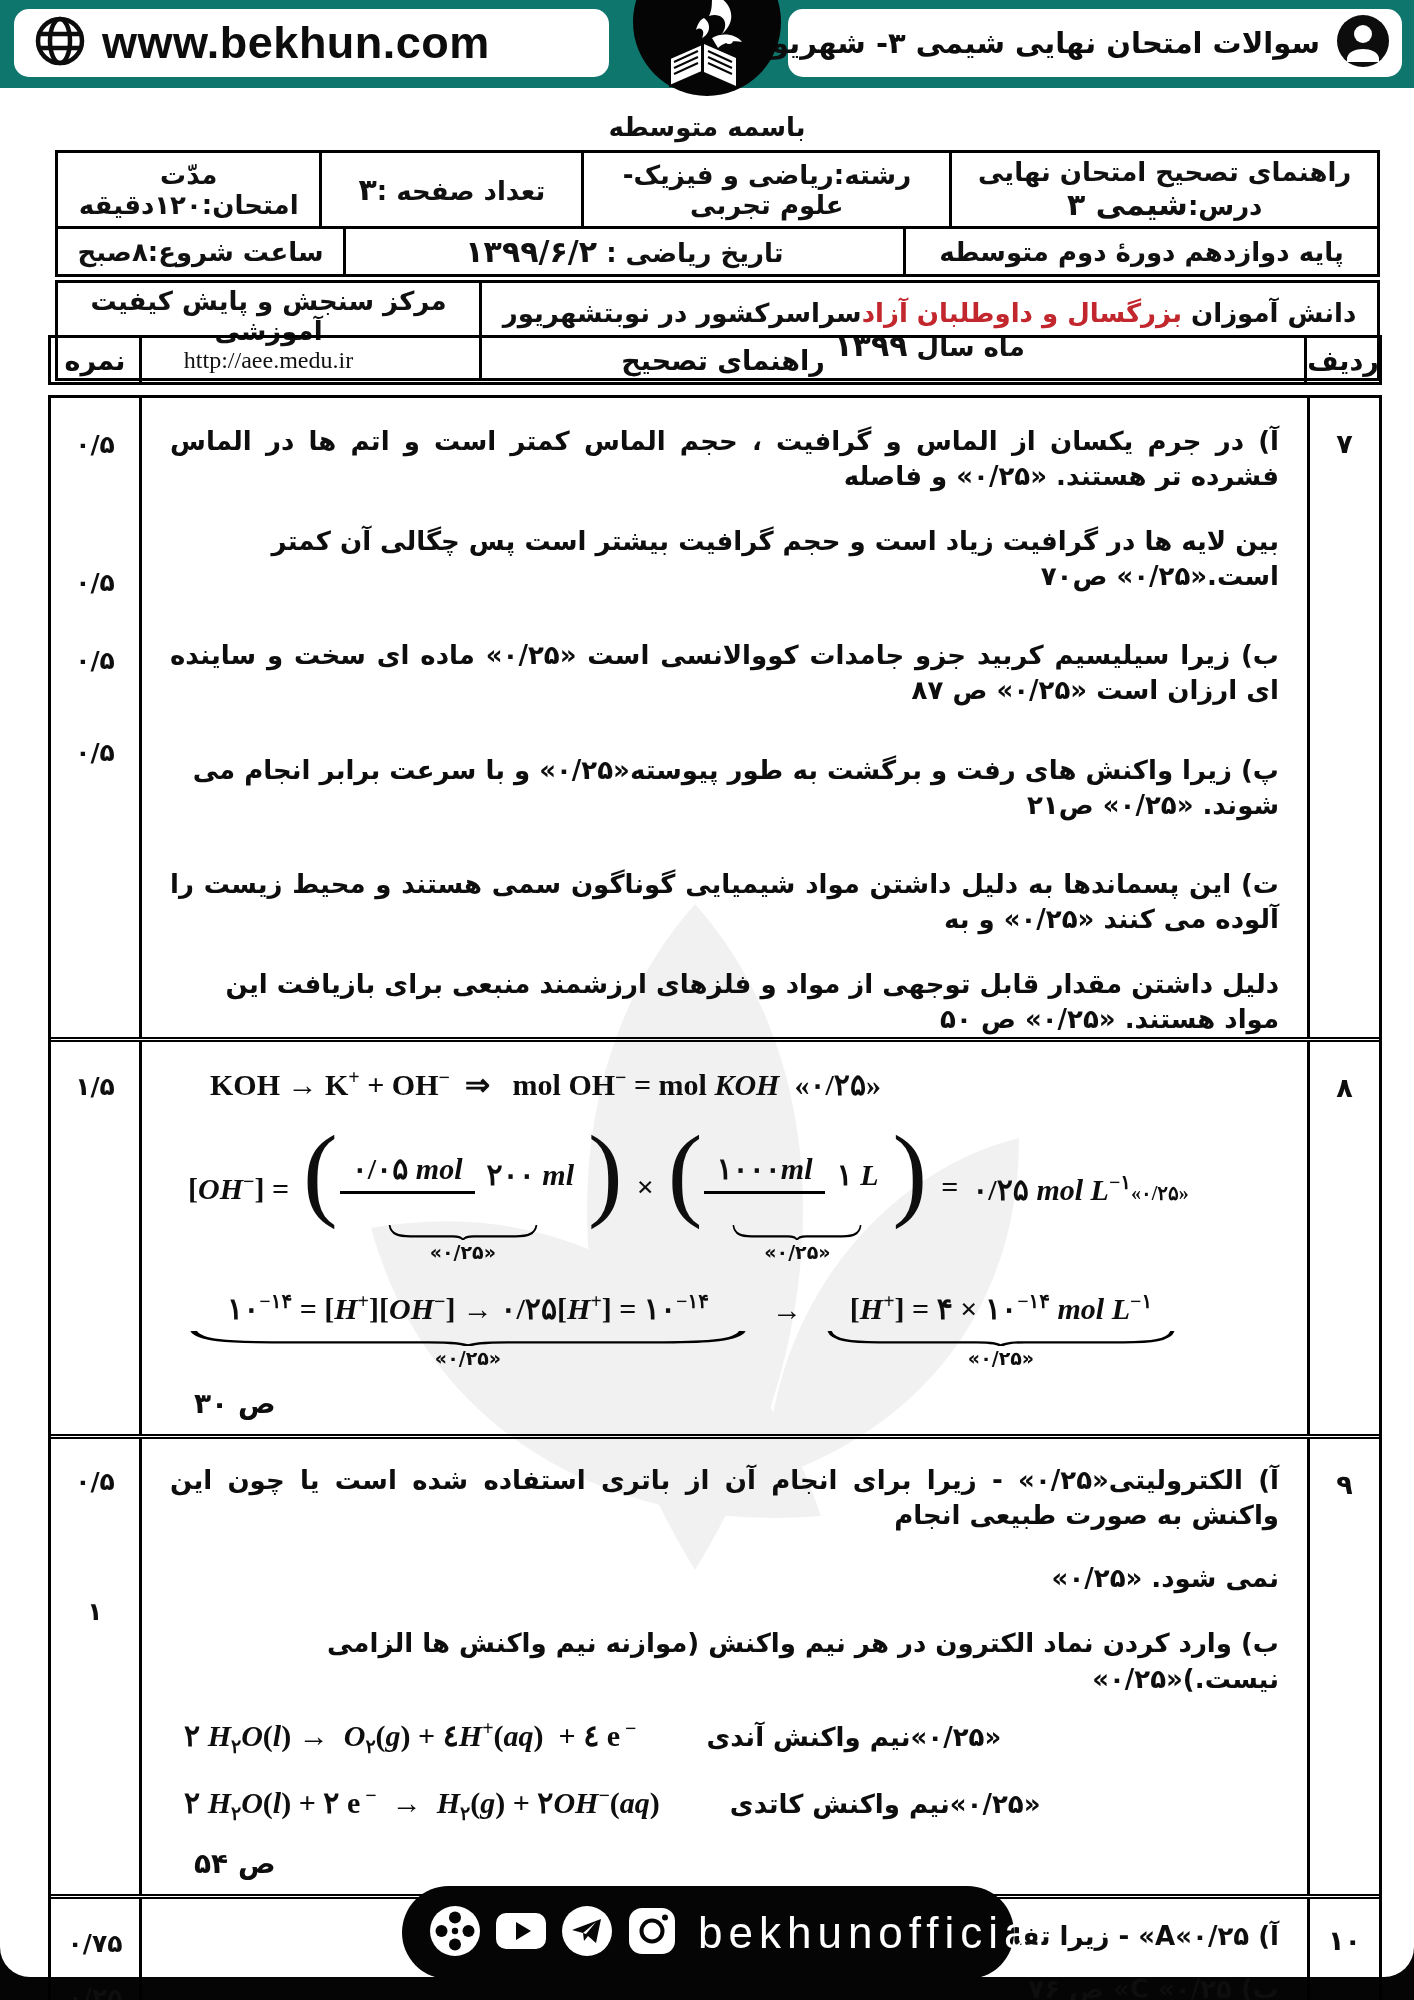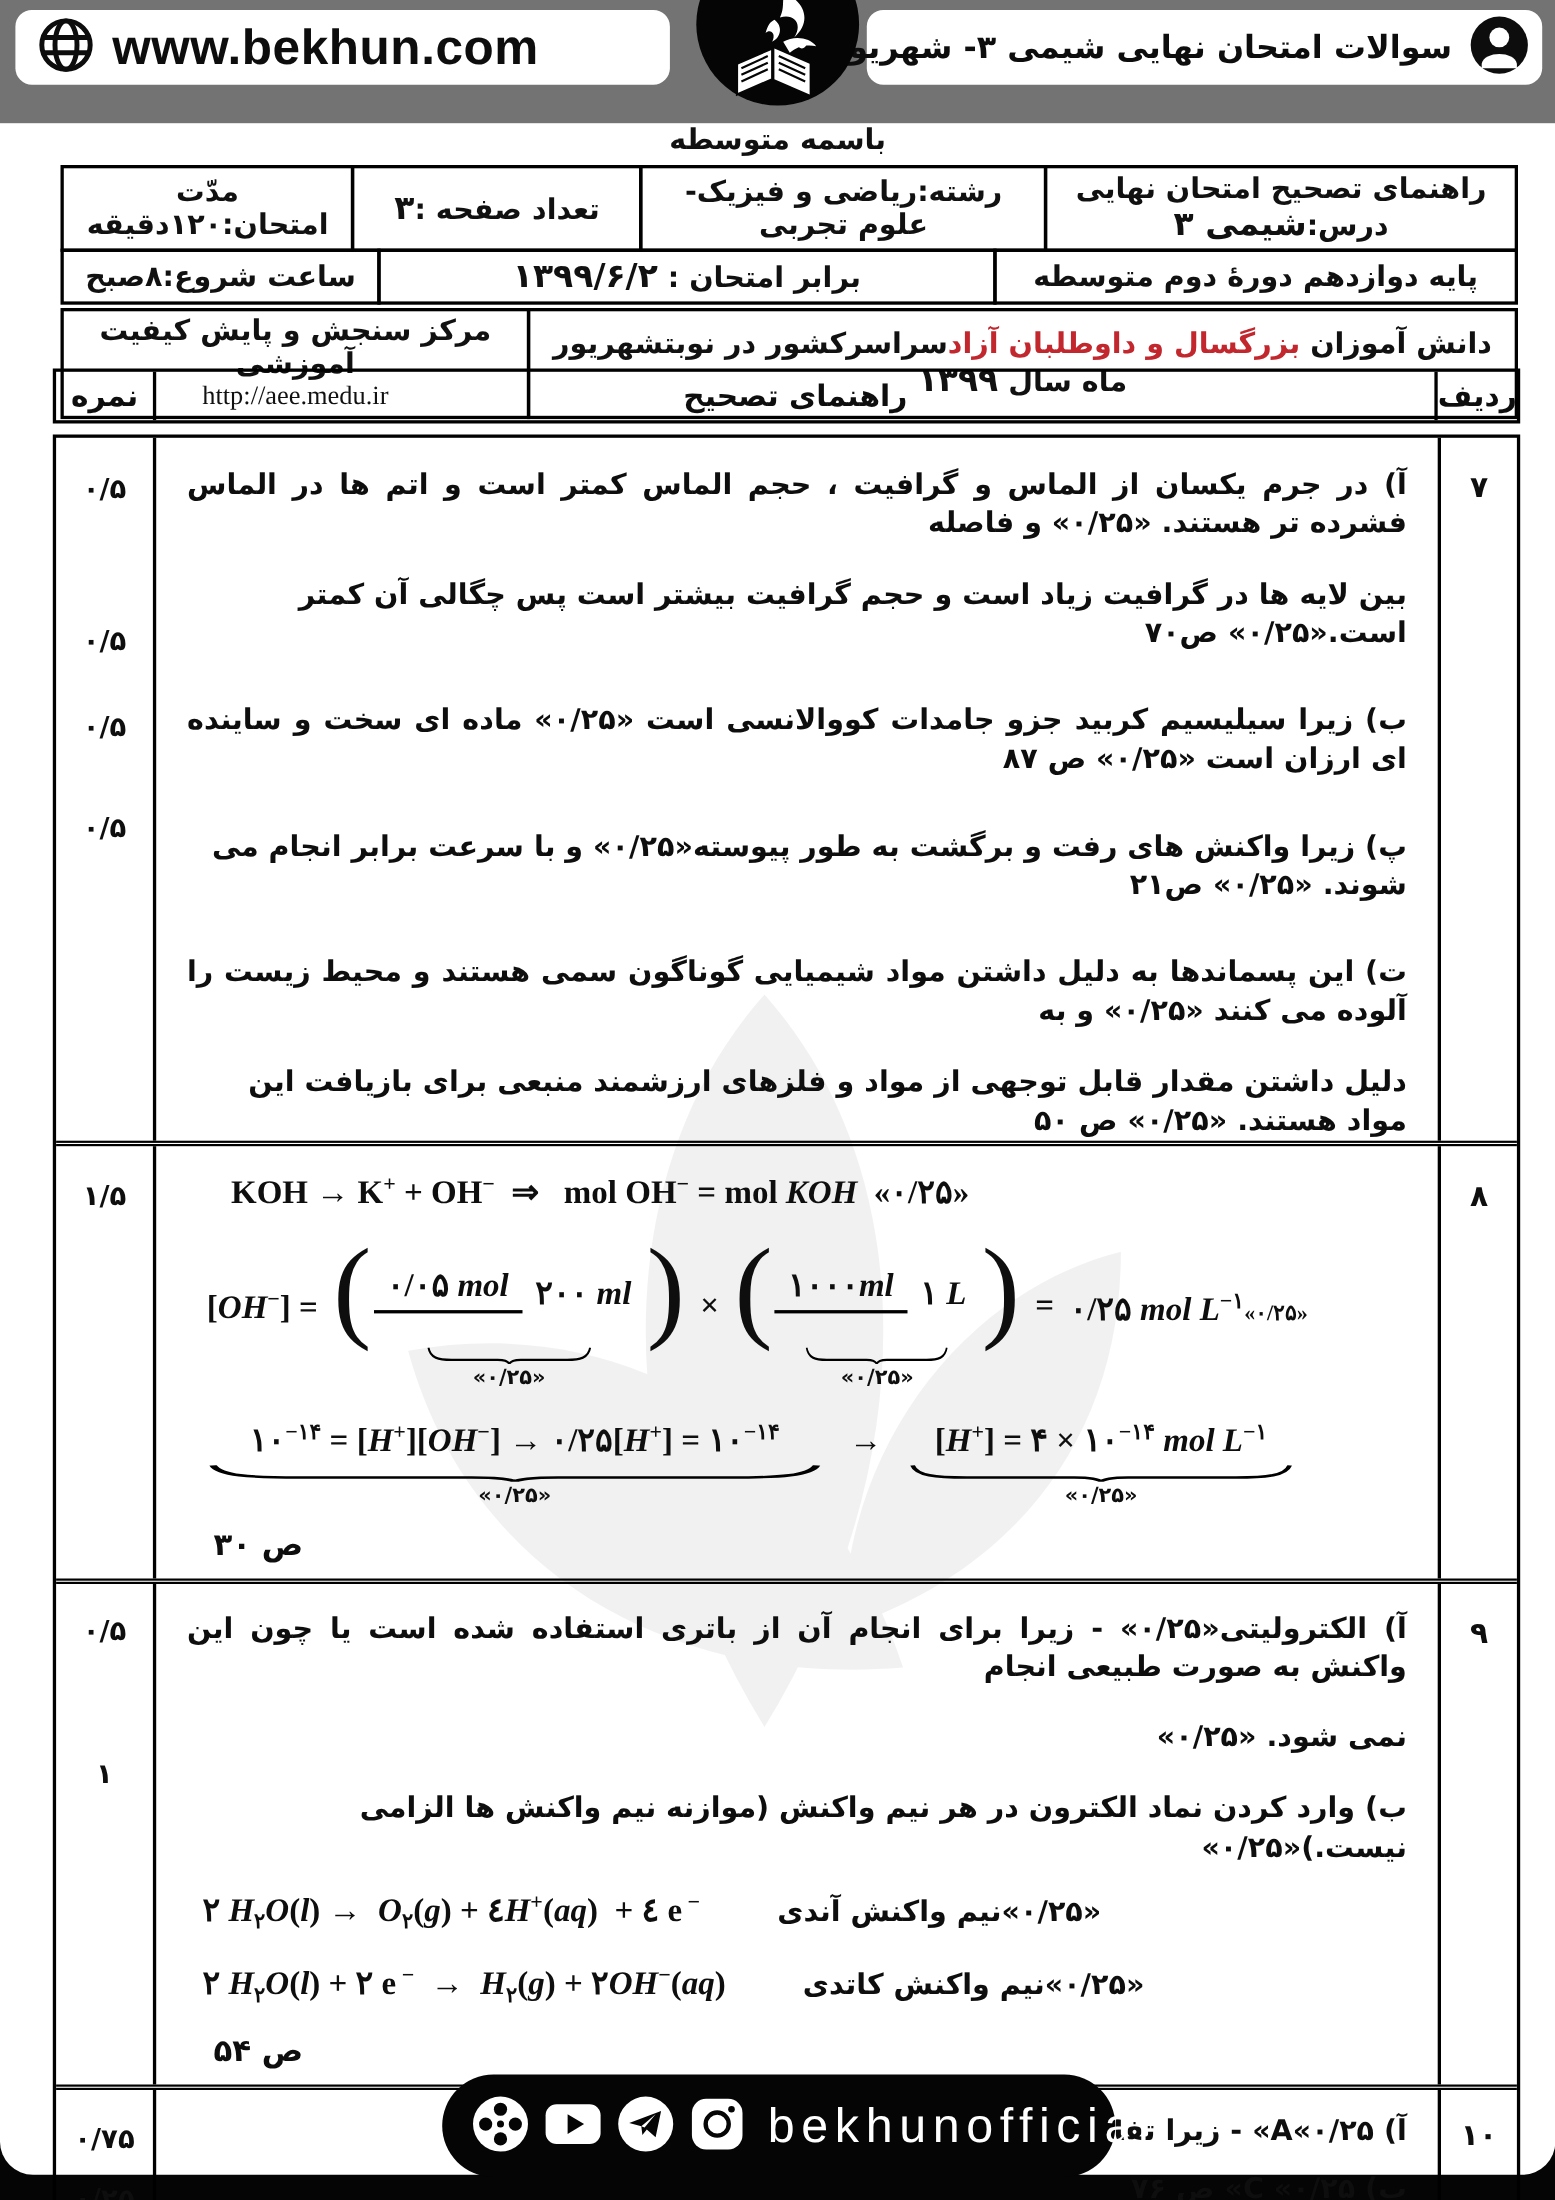--- a/index.html
+++ b/index.html
@@ -1,19 +1,19 @@
 <!DOCTYPE html>
 <html lang="fa"><head>
 <meta charset="utf-8">
 <style>
   html,body{margin:0;padding:0;background:#222;}
   .page{position:relative;width:1414px;height:2000px;background:#050505;overflow:hidden;
         font-family:"DejaVu Sans",sans-serif;}
   
-  .topbar{position:absolute;top:0;left:0;right:0;height:112px;background:#737373;z-index:20;}
+  .topbar{position:absolute;top:0;left:0;right:0;height:88px;background:#0f766e;z-index:20;}
   .pill{position:absolute;background:#fff;border-radius:15px;top:9px;height:68px;display:flex;align-items:center;}
   .pill-left{left:14px;width:555px;padding:0 20px;gap:16px;}
   .site-text{font-family:"Liberation Sans",sans-serif;font-weight:bold;font-size:45px;color:#0d0d0d;letter-spacing:.5px;}
   .pill-right{left:788px;right:12px;padding:0 12px 0 20px;direction:rtl;gap:16px;}
   .title-text{font-weight:bold;font-size:29px;color:#0d0d0d;white-space:nowrap;}
   .logo-badge{position:absolute;left:633px;top:-52px;width:148px;height:148px;background:#050505;border-radius:50%;z-index:21;
               display:flex;align-items:flex-end;justify-content:center;}
   
   .card{position:absolute;top:88px;left:0;right:0;height:1889px;background:#fff;border-radius:0 0 30px 30px;z-index:5;}
   .watermark{position:absolute;left:220px;top:780px;width:950px;height:900px;opacity:.05;z-index:0;pointer-events:none;}
@@ -148,21 +148,21 @@
         </div>
         <div class="icell" style="flex:1;align-items:center;">
           <span>مدّت امتحان:۱۲۰دقیقه</span>
         </div>
       </div>
       <div class="irow">
         <div class="icell" style="flex:0 0 36%;">
           <span>پایه دوازدهم دورۀ دوم متوسطه</span>
         </div>
         <div class="icell" style="flex:0 0 42.5%;">
-          <span><span>برابر امتحان : </span><span class="big">۱۳۹۹/۶/۲</span></span>
+          <span><span>تاریخ ریاضی : </span><span class="big">۱۳۹۹/۶/۲</span></span>
         </div>
         <div class="icell" style="flex:1;">
           <span>ساعت شروع:۸صبح</span>
         </div>
       </div>
       <div class="irow irow3">
         <div class="icell" style="flex:0 0 68%;">
           <span>
             <span>دانش آموزان </span><span class="red" style="color: rgb(193, 39, 45);">بزرگسال و داوطلبان آزاد</span><span>سراسرکشور در نوبت</span><span>شهریور ماه</span><span> سال </span><span class="big">۱۳۹۹</span>
           </span>

